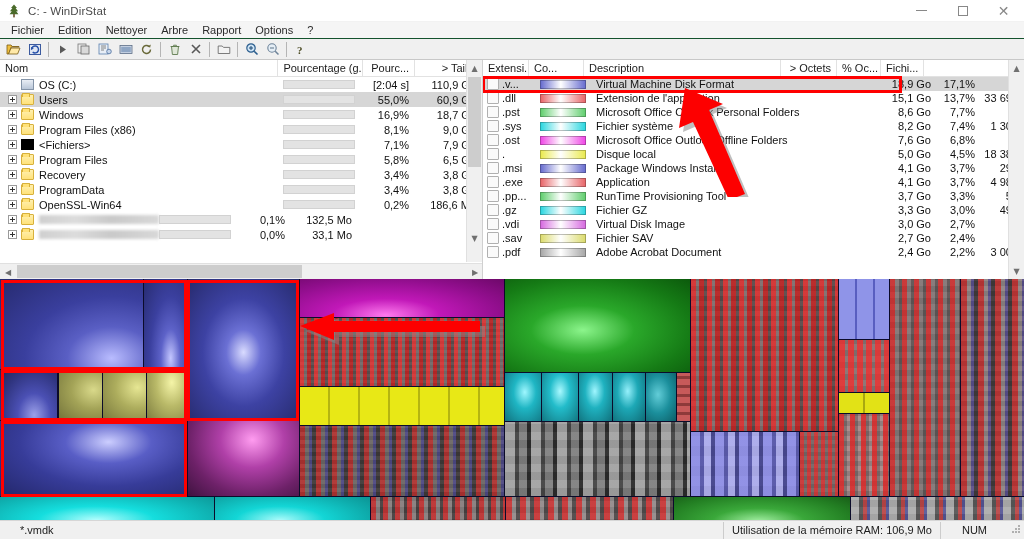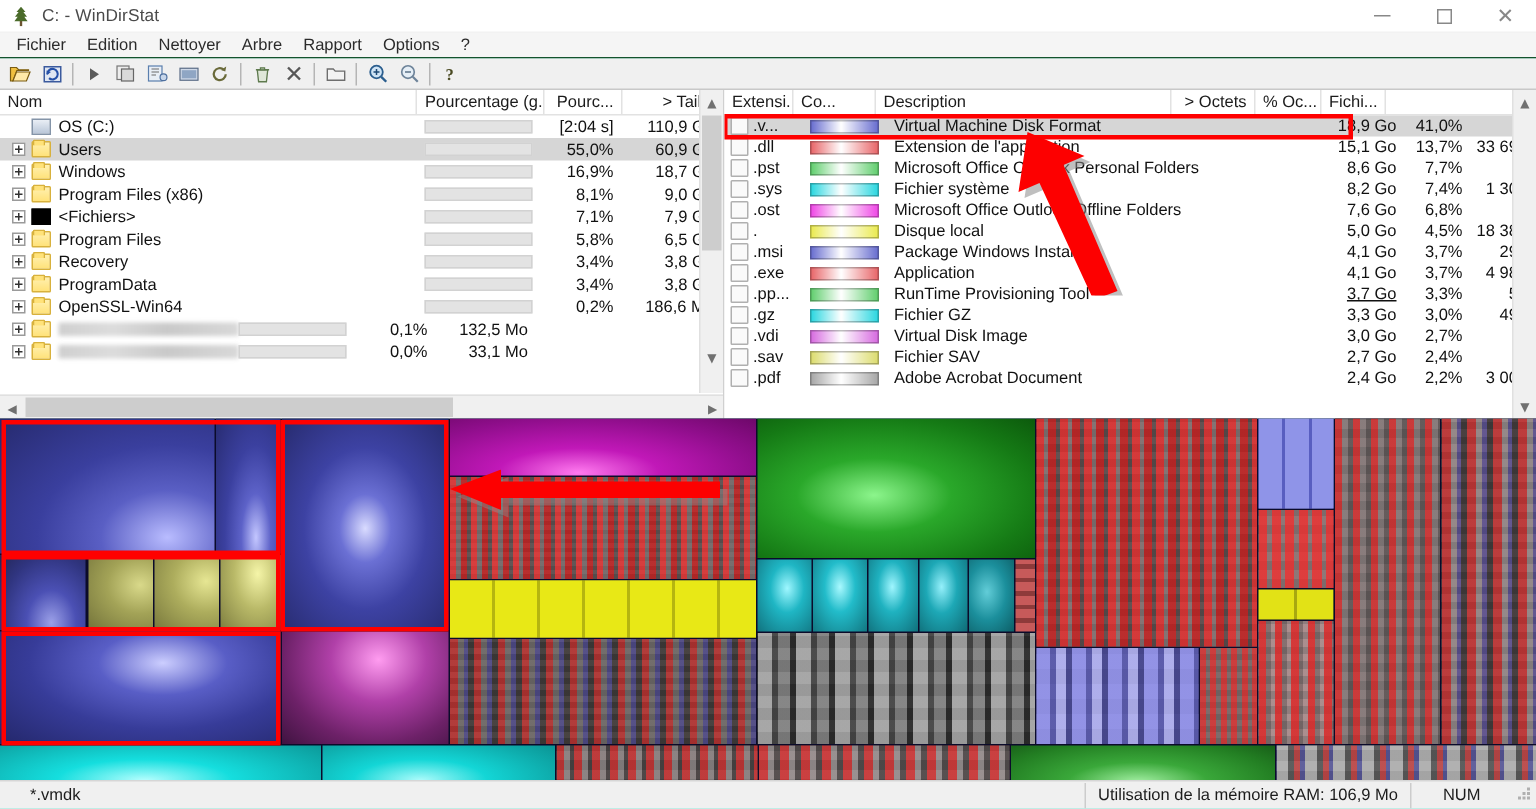--- a/index.html
+++ b/index.html
@@ -2,21 +2,21 @@
 <html><head>
 <meta charset="utf-8">
 <style>
   * { box-sizing: border-box; margin: 0; padding: 0; }
   html, body {
     width: 1024px; height: 539px; overflow: hidden;
     font-family: "Liberation Sans", sans-serif;
     background: #f0f0f0;
   }
   #app { width: 1024px; height: 539px; display: flex; flex-direction: column;
-         background: #5eead4; position: relative; }
+         background: #7f1d1d; position: relative; }
 
   
   .titlebar { height: 22px; background: #ffffff; display: flex; align-items: center;
               border-bottom: 1px solid #f2f2f2; flex: 0 0 22px; }
   .titlebar .app-icon { width: 16px; height: 16px; margin-left: 6px; margin-right: 6px;
                         position: relative; }
   .titlebar .app-icon svg { display: block; }
   .titlebar .title-text { font-size: 11.5px; color: #4a4a4a; letter-spacing: .1px; }
   .wincontrols { margin-left: auto; display: flex; height: 22px; }
   .wincontrols div { width: 41px; height: 22px; display: flex; align-items: center;
@@ -388,21 +388,21 @@
         <div class="hc r" style="width:44px">% Oc...</div>
         <div class="hc r" style="width:43px">Fichi...</div>
       </div>
       <div class="rows" id="ext-rows">
           <div class="erow" style="background: rgb(214, 214, 214);">
             <span class="eicon"></span>
             <span class="eext">.v...</span>
             <span class="swatch" style="background: linear-gradient(90deg, rgb(106, 111, 208) 0%, rgb(255, 255, 255) 45%, rgb(106, 111, 208) 100%);"></span>
             <span class="edesc">Virtual Machine Disk Format</span>
             <span class="cell" style="flex: 0 0 56px;">18,9 Go</span>
-            <span class="cell" style="flex: 0 0 44px;">41,0%</span>
+            <span class="cell" style="flex: 0 0 44px;">17,1%</span>
             <span class="cell" style="flex: 0 0 43px;">5</span>
           </div>
           <div class="erow">
             <span class="eicon"></span>
             <span class="eext">.dll</span>
             <span class="swatch" style="background: linear-gradient(90deg, rgb(232, 104, 107) 0%, rgb(255, 255, 255) 45%, rgb(232, 104, 107) 100%);"></span>
             <span class="edesc">Extension de l'application</span>
             <span class="cell" style="flex: 0 0 56px;">15,1 Go</span>
             <span class="cell" style="flex: 0 0 44px;">13,7%</span>
             <span class="cell" style="flex: 0 0 43px;">33 690</span>
@@ -459,21 +459,21 @@
             <span class="edesc">Application</span>
             <span class="cell" style="flex: 0 0 56px;">4,1 Go</span>
             <span class="cell" style="flex: 0 0 44px;">3,7%</span>
             <span class="cell" style="flex: 0 0 43px;">4 988</span>
           </div>
           <div class="erow">
             <span class="eicon"></span>
             <span class="eext">.pp...</span>
             <span class="swatch" style="background: linear-gradient(90deg, rgb(99, 207, 112) 0%, rgb(255, 255, 255) 45%, rgb(99, 207, 112) 100%);"></span>
             <span class="edesc">RunTime Provisioning Tool</span>
-            <span class="cell" style="flex: 0 0 56px; text-decoration: underline;">3,7 Go</span>
+            <span class="cell" style="flex: 0 0 56px;">3,7 Go</span>
             <span class="cell" style="flex: 0 0 44px;">3,3%</span>
             <span class="cell" style="flex: 0 0 43px;">55</span>
           </div>
           <div class="erow">
             <span class="eicon"></span>
             <span class="eext">.gz</span>
             <span class="swatch" style="background: linear-gradient(90deg, rgb(46, 215, 224) 0%, rgb(255, 255, 255) 45%, rgb(46, 215, 224) 100%);"></span>
             <span class="edesc">Fichier GZ</span>
             <span class="cell" style="flex: 0 0 56px;">3,3 Go</span>
             <span class="cell" style="flex: 0 0 44px;">3,0%</span>

